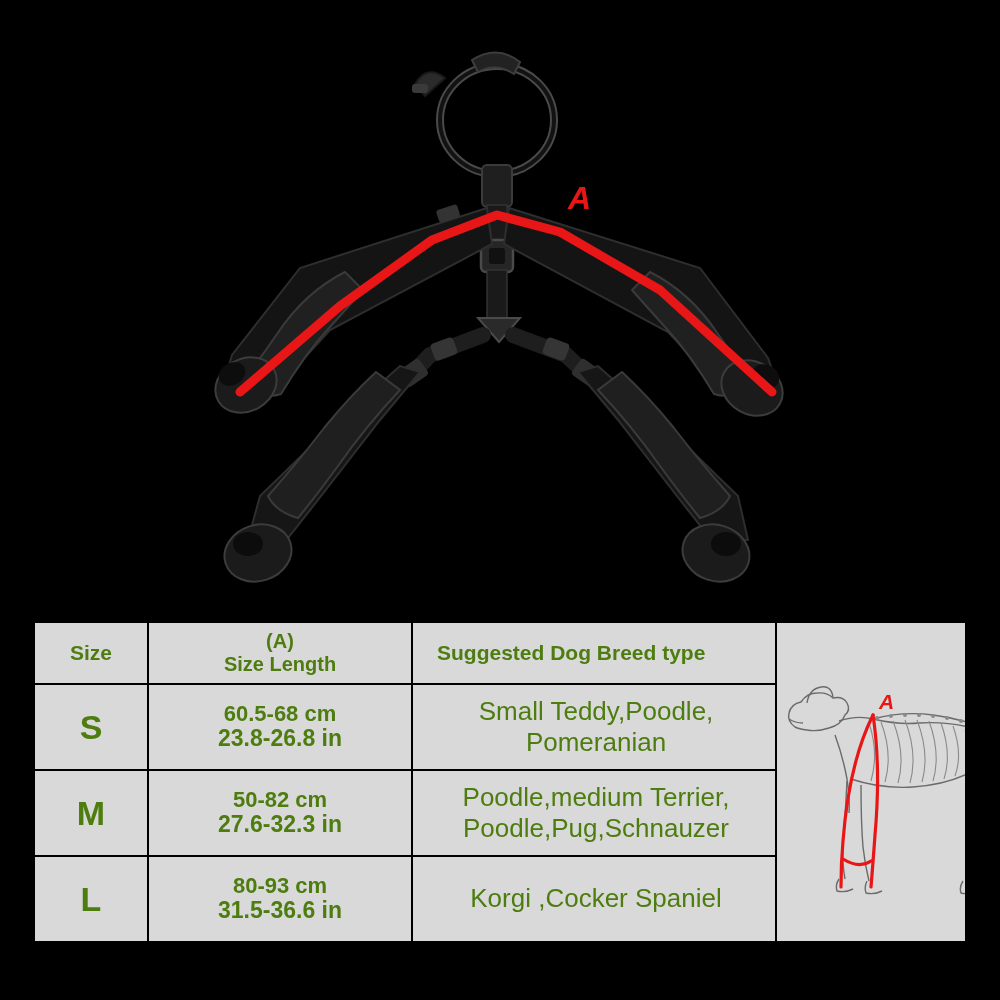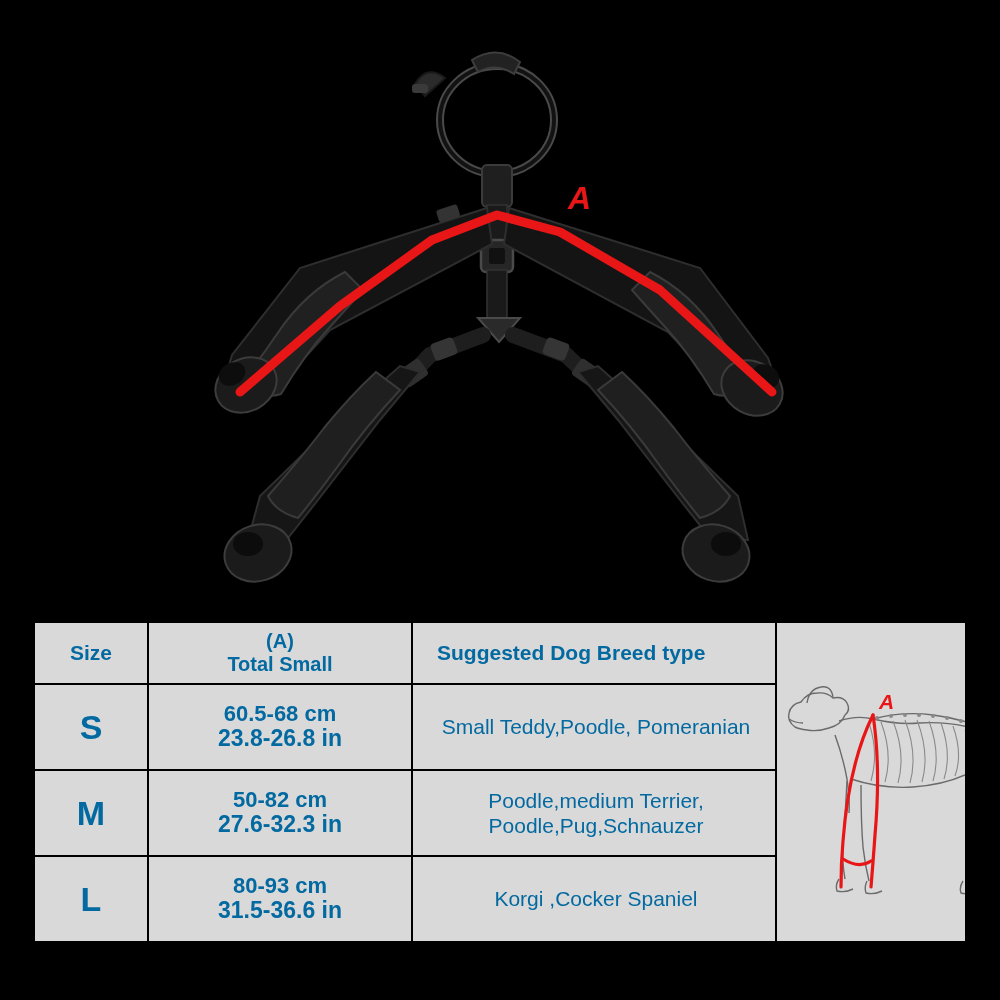--- a/index.html
+++ b/index.html
@@ -40,21 +40,21 @@
     width: 672px;
     height: 100%;
     background: #d9d9d9;
     table-layout: fixed;
   }
   table.chart td, table.chart th {
     border: 2px solid #000;
     padding: 0 8px;
     text-align: center;
     vertical-align: middle;
-    color: #0369a1;
+    color: #4d7c0f;
   }
   table.chart th {
     font-weight: bold;
     font-size: 21px;
   }
   .col-size { width: 96px; }
   .col-length { width: 246px; }
   .col-breed { width: 330px; }
 
   .hdr-row { height: 62px; }
@@ -68,21 +68,21 @@
     font-size: 22px;
     font-weight: bold;
     line-height: 1.05;
   }
   .len-in {
     font-size: 23px;
     font-weight: bold;
     line-height: 1.15;
   }
   .breed-cell {
-    font-size: 21px;
+    font-size: 26px;
     text-align: left;
     line-height: 1.2;
     padding-left: 12px !important;
   }
   .hdr-a {
     font-size: 20px;
     line-height: 1.15;
   }
 
   .dog-panel {
@@ -164,21 +164,21 @@
 </div>
 
 <div id="size-chart">
 
   <table class="chart">
     <thead>
       <tr class="hdr-row">
         <th class="col-size">Size</th>
         <th class="col-length">
           <div class="hdr-a">(A)</div>
-          <div class="hdr-a">Total Small</div>
+          <div class="hdr-a">Size Length</div>
         </th>
         <th class="col-breed" style="text-align:left; padding-left:24px;">Suggested Dog Breed type</th>
       </tr>
     </thead>
     <tbody>
       <tr class="body-row">
         <td class="size-cell">S</td>
         <td>
           <div class="len-cm">60.5-68 cm</div>
           <div class="len-in">23.8-26.8 in</div>

